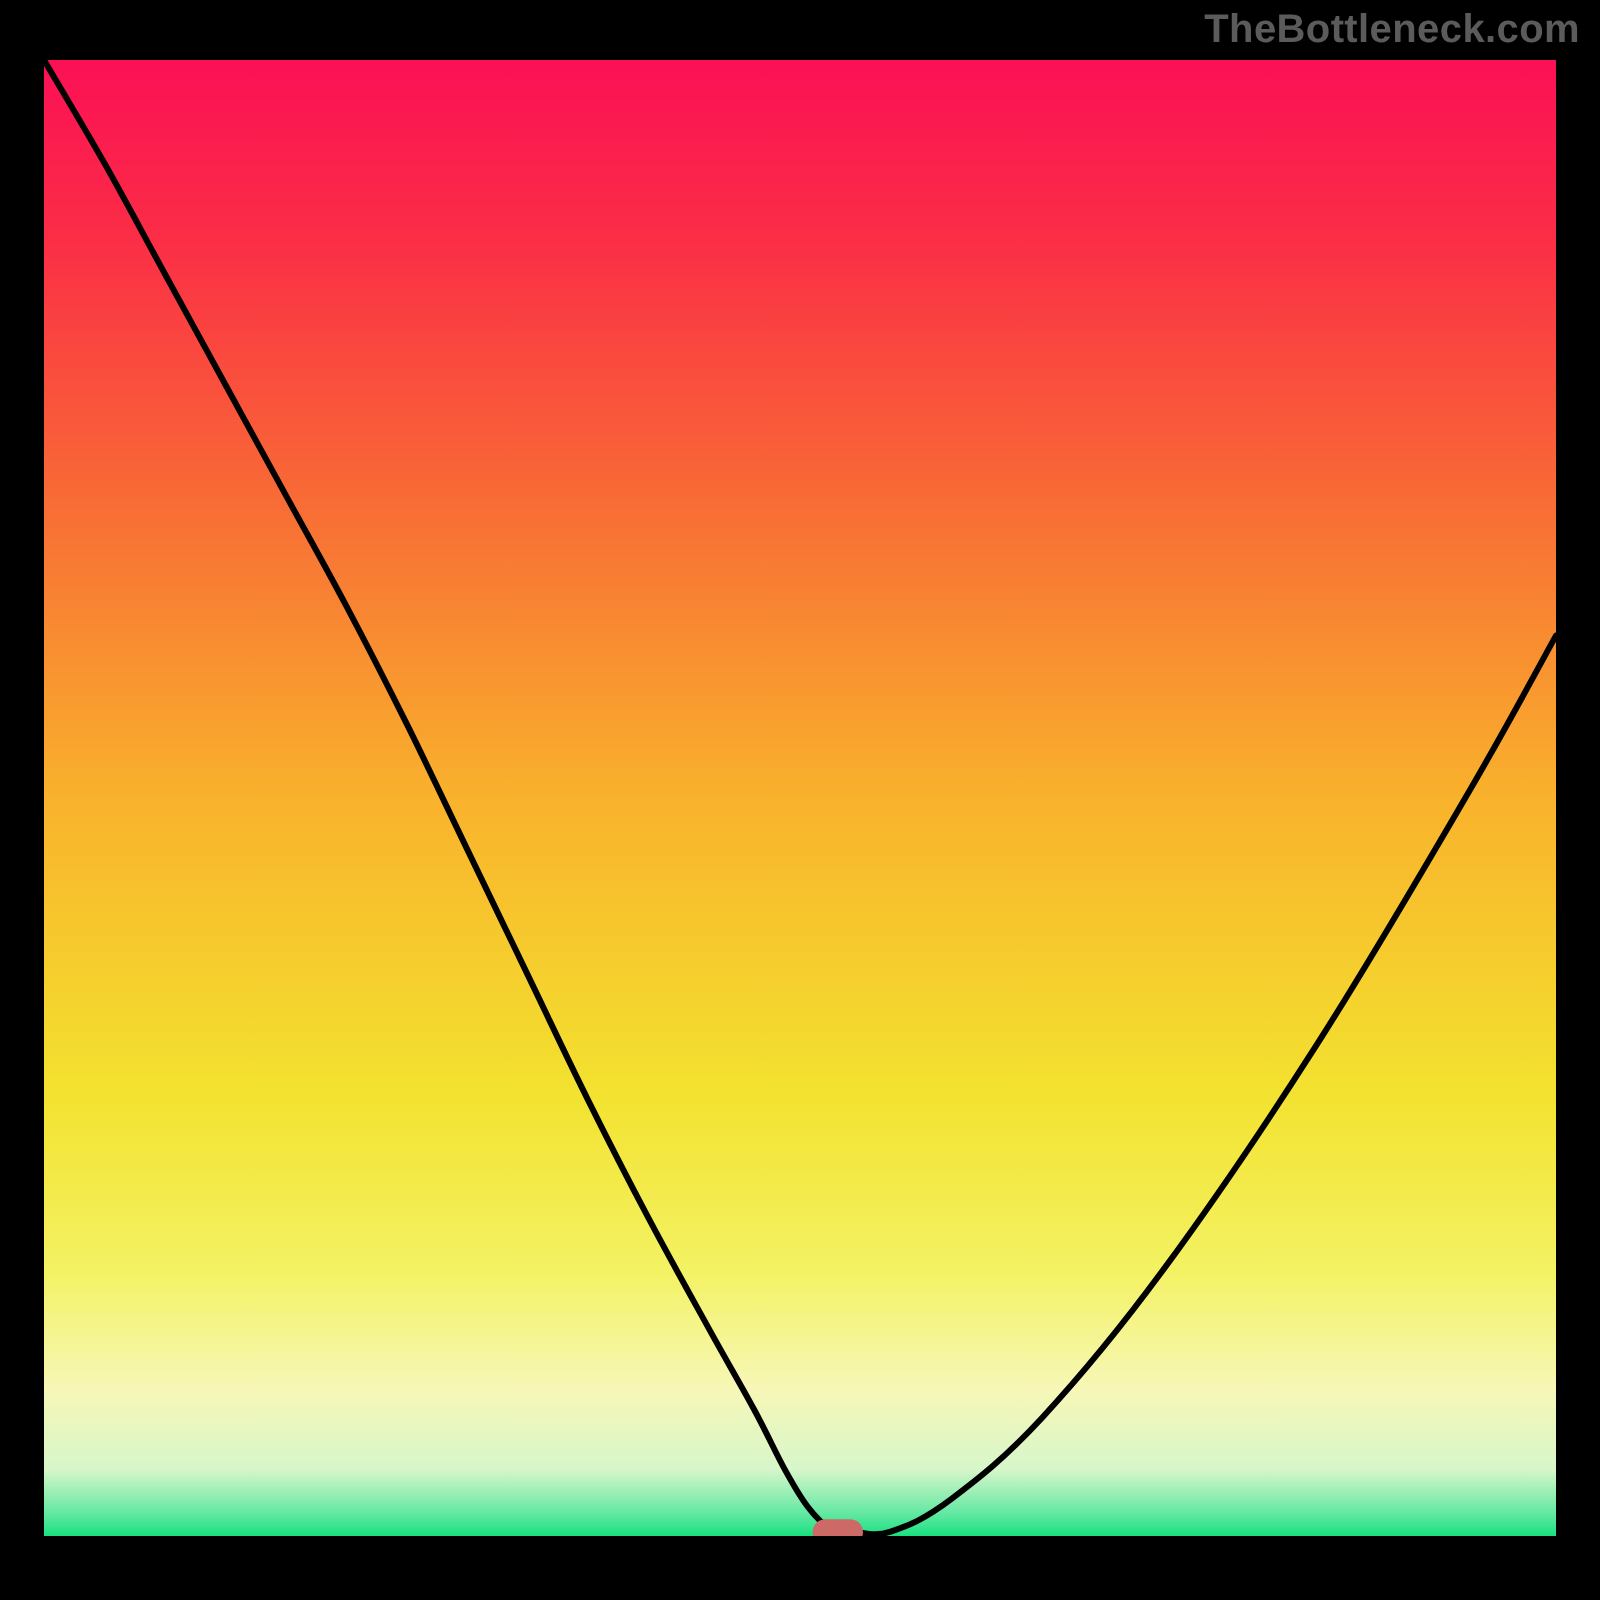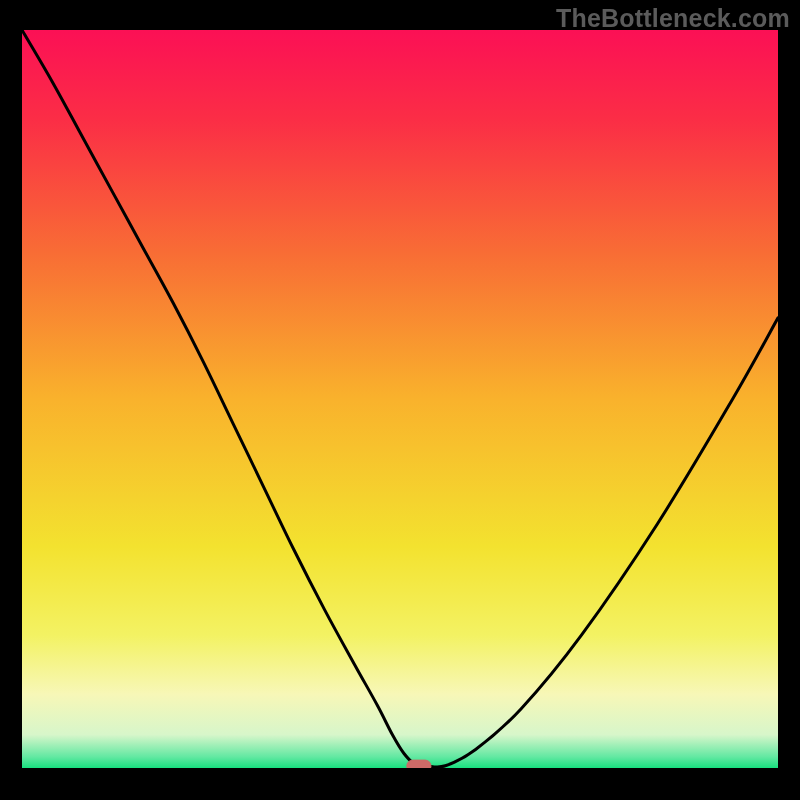--- a/index.html
+++ b/index.html
@@ -17,21 +17,21 @@
     left: 0;
     width: 800px;
     height: 800px;
     background: #000;
   }
   .watermark {
     position: absolute;
     top: 4px;
     right: 10px;
     color: #5b5b5b;
-    font-size: 25px;
+    font-size: 20px;
     font-weight: 600;
     letter-spacing: 0.2px;
     z-index: 5;
   }
   .plot {
     position: absolute;
     left: 22px;
     top: 30px;
     width: 756px;
     height: 738px;

